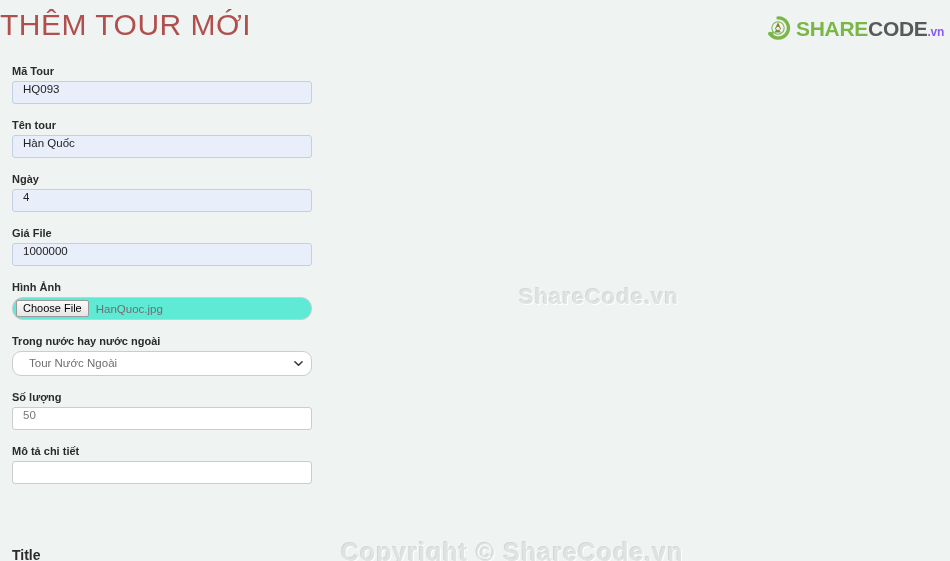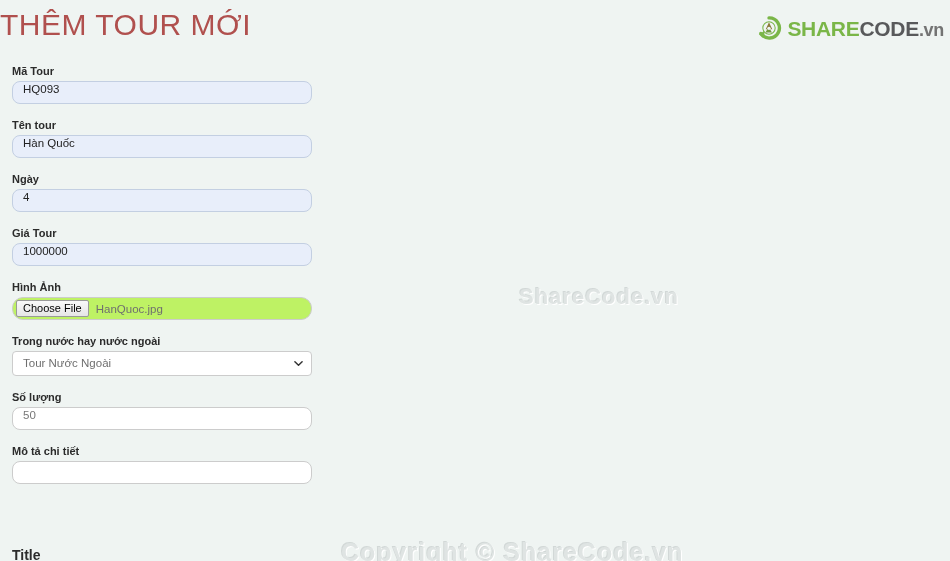--- a/index.html
+++ b/index.html
@@ -56,21 +56,21 @@
   }
   .logo-text {
     font-size: 21px;
     font-weight: bold;
     letter-spacing: -0.3px;
     line-height: 1;
     white-space: nowrap;
   }
   .logo-share { color: #7ab648; margin-top: 48px; }
   .logo-code  { color: #58595b; }
-  .logo-vn    { color: #737373; font-size: 18px; }
+  .logo-vn    { color: #8b5cf6; font-size: 12px; }
 
   
   .watermark {
     position: absolute;
     color: #dfe4e3;
     font-weight: bold;
     letter-spacing: 1px;
     text-shadow: 1px 1px 0 #ffffff, -1px -1px 0 #d2d8d7;
     user-select: none;
     white-space: nowrap;
@@ -107,41 +107,41 @@
   }
   .form-control {
     display: block;
     width: 300px;
     height: 23px;
     line-height: 21px;
     padding: 0 0 8px 10px;
     font-size: 11.5px;
     font-family: "Liberation Sans", sans-serif;
     border: 1px solid #ccc;
-    border-radius: 8px;
+    border-radius: 3px;
     background: #ffffff;
     color: #777777;
     outline: none;
   }
   .form-control.autofilled {
     background: #e8eefa;
     border-color: #c3cfe2;
     color: #222222;
   }
   .form-control.empty { color: #777777; }
 
   
   .file-control {
     display: flex;
     align-items: center;
     width: 300px;
     height: 23px;
     border: 1px solid #ccc;
     border-radius: 11px;
-    background: #bef264;
+    background: #5eead4;
     padding-left: 3px;
   }
   .file-button {
     font-size: 11px;
     font-family: "Liberation Sans", sans-serif;
     color: #000000;
     background: linear-gradient(#f9f9f9, #e6e6e6);
     border: 1px solid #9a9a9a;
     border-radius: 2px;
     padding: 1px 6px;
@@ -158,26 +158,26 @@
   
   .select-wrap {
     position: relative;
     width: 300px;
   }
   .select-control {
     display: block;
     width: 300px;
     height: 25px;
     line-height: 23px;
-    padding-left: 10px;
+    padding-left: 16px;
     padding-right: 26px;
     font-size: 11.5px;
     font-family: "Liberation Sans", sans-serif;
     border: 1px solid #ccc;
-    border-radius: 4px;
+    border-radius: 9px;
     background: #ffffff;
     color: #6f6f6f;
     white-space: nowrap;
     overflow: hidden;
   }
   .select-chevron {
     position: absolute;
     right: 9px;
     top: 8px;
     width: 9px;
@@ -233,21 +233,21 @@
     <input class="form-control autofilled" type="text" value="Hàn Quốc" style="">
   </div>
 
   <div class="form-group">
     <label class="form-label">Ngày</label>
     <input class="form-control autofilled" type="text" value="4" style="">
   </div>
 
 
   <div class="form-group">
-    <label class="form-label">Giá Tour</label>
+    <label class="form-label">Giá File</label>
     <input class="form-control autofilled" type="text" value="1000000" style="">
   </div>
 
   <div class="form-group">
     <label class="form-label">Hình Ảnh</label>
     <div class="file-control">
       <span class="file-button">Choose File</span>
       <span class="file-name">HanQuoc.jpg</span>
     </div>
   </div>

